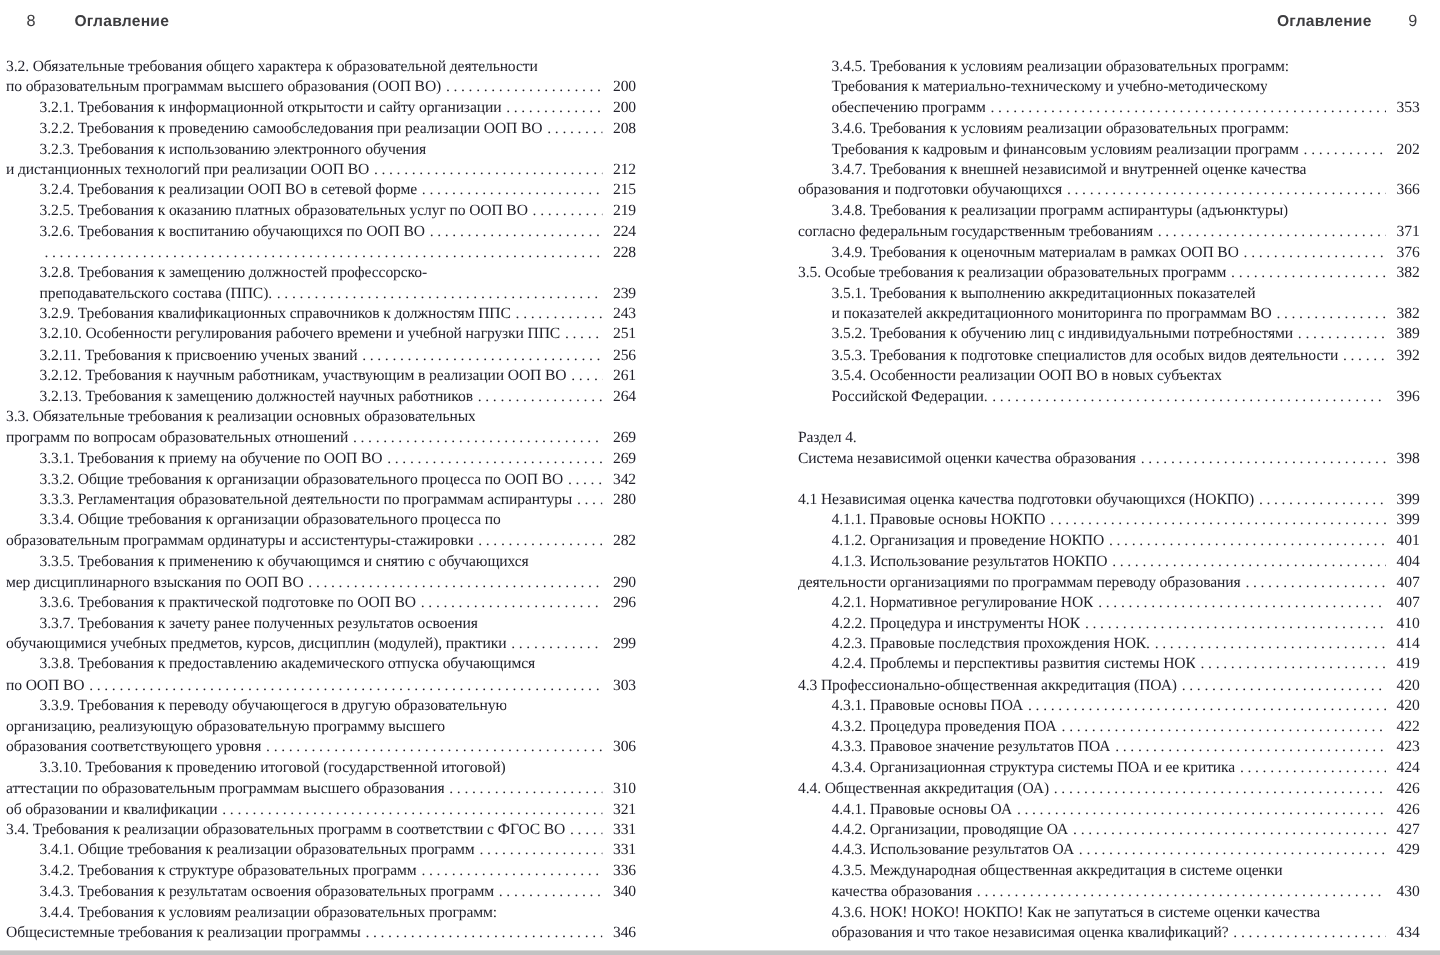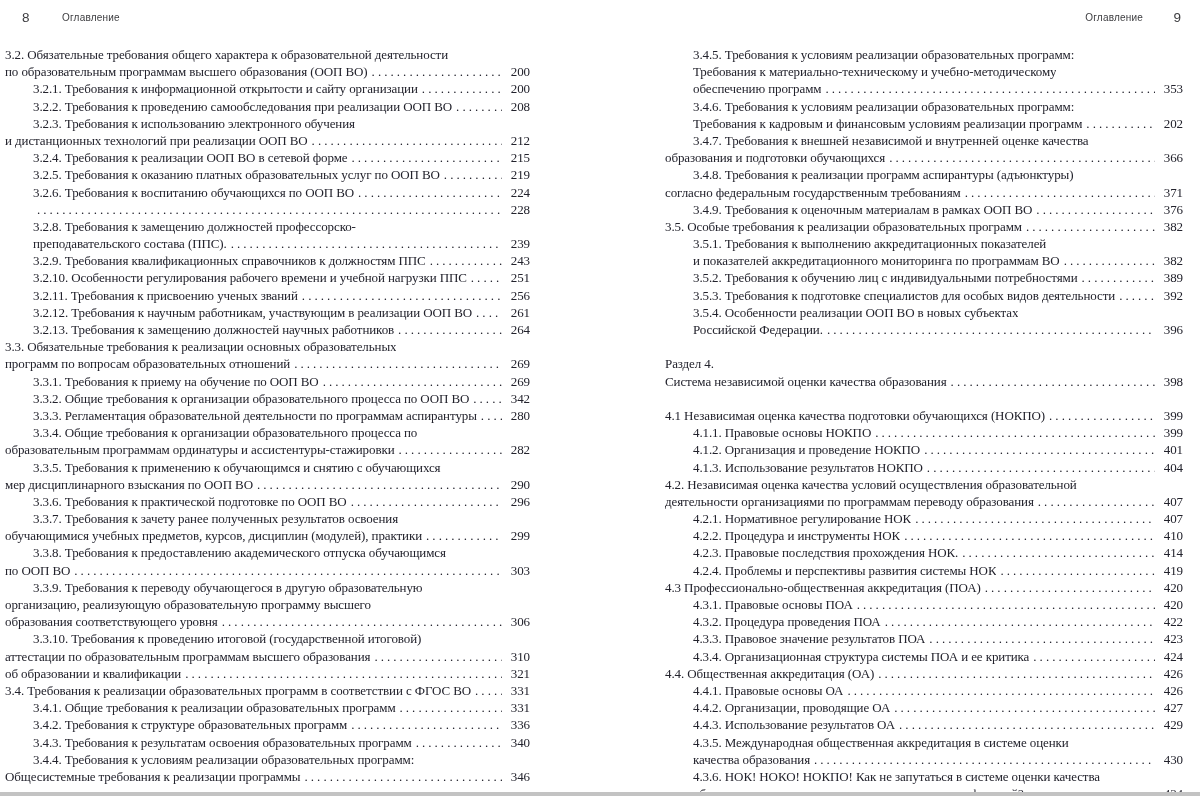--- a/index.html
+++ b/index.html
@@ -15,21 +15,21 @@
   #page-left  { left:5px;   width:525px; }
   #page-right { left:665px; width:518px; }
 
   .head {
     position:absolute; top:10px; left:0; right:0; height:18px;
     font-family:"Liberation Sans", "DejaVu Sans", sans-serif;
     color:#3d3d40;
   }
   .head span { position:absolute; top:0; line-height:16px; }
   .folio { font-size:13.5px; }
-  .rtitle { font-size:10px; letter-spacing:0.2px; }
+  .rtitle { font-size:13px; letter-spacing:0.2px;font-weight:bold; }
   .folio-left  { left:17px; }
   .rtitle-left { left:57px; }
   .rtitle-right { right:40px; }
   .folio-right  { right:2px; }
 
   .toc { position:absolute; top:46px; left:0; right:0; }
 
   .toc-row {
     display:flex; align-items:baseline;
     height:17.2px; line-height:17.2px;
@@ -360,23 +360,20 @@
           <span class="t">4.1.2. Организация и проведение НОКПО</span>
           <span class="dots"></span>
           <span class="pg">401</span>
         </div>
         <div class="toc-row ind">
           <span class="t">4.1.3. Использование результатов НОКПО</span>
           <span class="dots"></span>
           <span class="pg">404</span>
         </div>
         <div class="toc-row">
-          <span class="t">4.2. Независимая оценка качества условий осуществления образовательной</span>
-        </div>
-        <div class="toc-row">
           <span class="t">деятельности организациями по программам переводу образования</span>
           <span class="dots"></span>
           <span class="pg">407</span>
         </div>
         <div class="toc-row ind">
           <span class="t">4.2.1. Нормативное регулирование НОК</span>
           <span class="dots"></span>
           <span class="pg">407</span>
         </div>
         <div class="toc-row ind">

